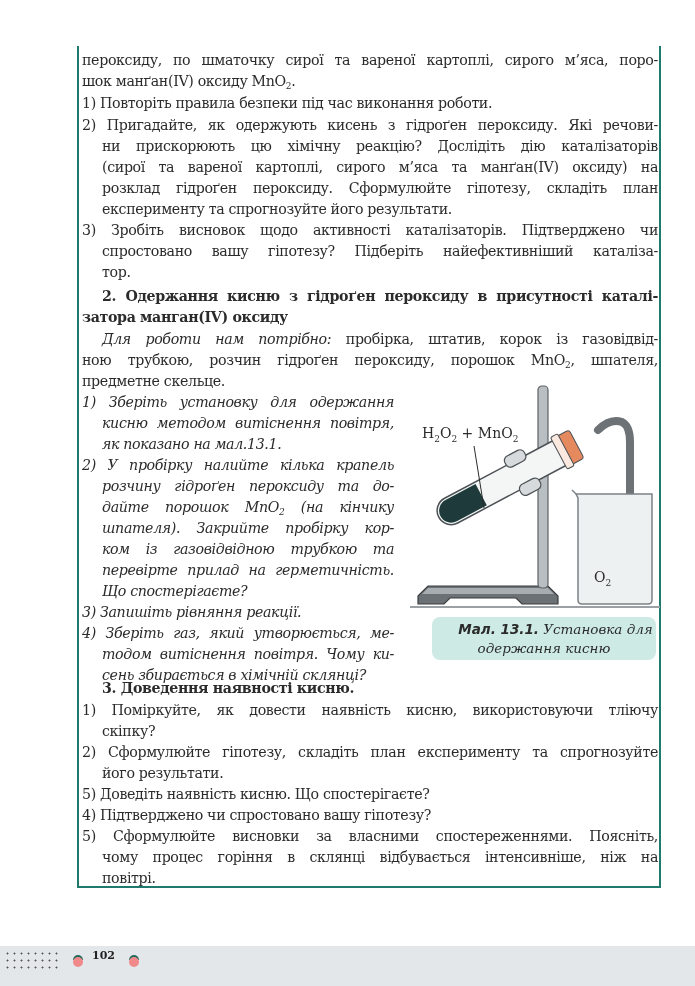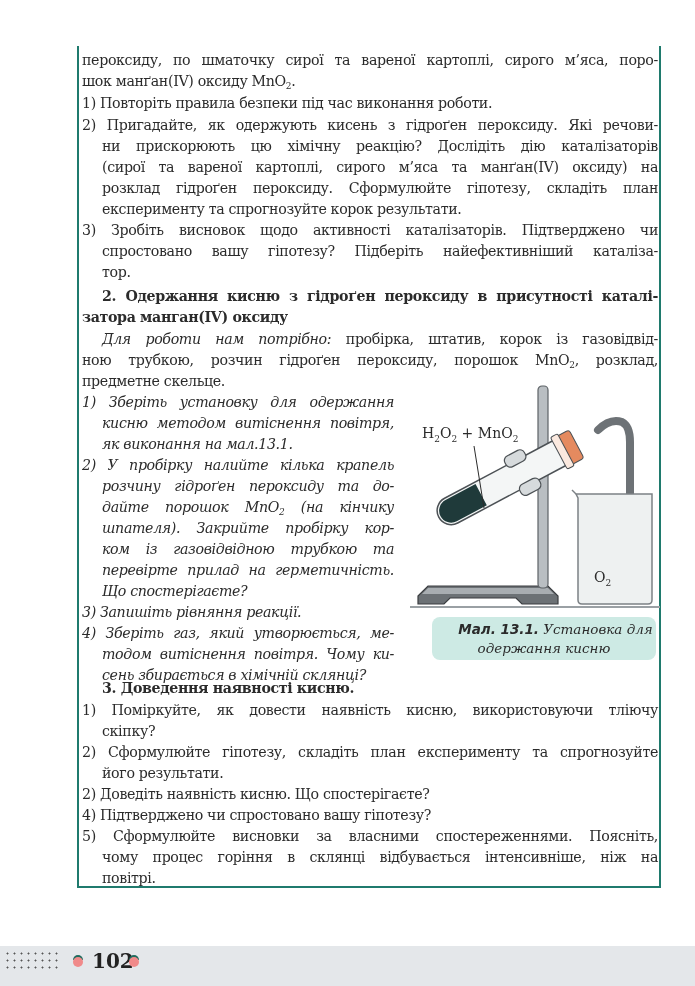--- a/index.html
+++ b/index.html
@@ -46,55 +46,55 @@
   }
   .dots {
     position:absolute; left:4px; top:4px; width:58px; height:22px;
     background-image: radial-gradient(circle, #555 0.9px, transparent 1.1px);
     background-size:7px 7px;
   }
   .bullet {
     position:absolute; top:8px; width:12px; height:14px;
   }
   .page-num {
-    position:absolute; left:92px; top:3px; font-weight:bold; font-size:20px; color:#222;
+    position:absolute; left:92px; top:3px; font-weight:bold; font-size:11px; color:#222;
     font-family:"DejaVu Serif", serif;
   }
   .topic {
     position:absolute; left:156px; top:4px; font-style:italic; font-size:13.5px; color:#8a8e93;
     font-family:"DejaVu Serif", serif;
   }
 </style>
 </head>
 <body>
 
 <div class="frame"></div>
 
 <div class="line" style="top:50px">пероксиду, по шматочку сирої та вареної картоплі, сирого м’яса, поро-</div>
 <div class="line last" style="top:71px"><span>шок манґан(IV) оксиду MnO</span><sub>2</sub><span>.</span></div>
 
 <div class="line last" style="top:93px">1) Повторіть правила безпеки під час виконання роботи.</div>
 <div class="line" style="top:115px">2) Пригадайте, як одержують кисень з гідроґен пероксиду. Які речови-</div>
 <div class="line ind" style="top:136px">ни прискорюють цю хімічну реакцію? Дослідіть дію каталізаторів</div>
 <div class="line ind" style="top:157px">(сирої та вареної картоплі, сирого м’яса та манґан(IV) оксиду) на</div>
 <div class="line ind" style="top:178px">розклад гідроґен пероксиду. Сформулюйте гіпотезу, складіть план</div>
-<div class="line ind last" style="top:199px">експерименту та спрогнозуйте корок результати.</div>
+<div class="line ind last" style="top:199px">експерименту та спрогнозуйте його результати.</div>
 <div class="line" style="top:220px">3) Зробіть висновок щодо активності каталізаторів. Підтверджено чи</div>
 <div class="line ind" style="top:241px">спростовано вашу гіпотезу? Підберіть найефективніший каталіза-</div>
 <div class="line ind last" style="top:262px">тор.</div>
 
 <div class="line head first" style="top:286px">2.   Одержання кисню з гідроґен пероксиду в присутності каталі-</div>
 <div class="line head last" style="top:307px">затора манган(IV) оксиду</div>
 <div class="line ind" style="top:329px"><i class="lab">Для роботи нам потрібно:</i><span> пробірка, штатив, корок із газовідвід-</span></div>
-<div class="line" style="top:350px"><span>ною трубкою, розчин гідроґен пероксиду, порошок MnO</span><sub>2</sub><span>, розклад,</span></div>
+<div class="line" style="top:350px"><span>ною трубкою, розчин гідроґен пероксиду, порошок MnO</span><sub>2</sub><span>, шпателя,</span></div>
 <div class="line last" style="top:371px">предметне скельце.</div>
 
 <div class="line narrow" style="top:392px">1) Зберіть установку для одержання</div>
 <div class="line narrow ind" style="top:413px">кисню методом витіснення повітря,</div>
-<div class="line narrow ind last" style="top:434px">як виконання на мал.13.1.</div>
+<div class="line narrow ind last" style="top:434px">як показано на мал.13.1.</div>
 <div class="line narrow" style="top:455px">2) У пробірку налийте кілька крапель</div>
 <div class="line narrow ind" style="top:476px">розчину гідроґен пероксиду та до-</div>
 <div class="line narrow ind" style="top:497px"><span>дайте порошок MnO</span><sub>2</sub><span> (на кінчику</span></div>
 <div class="line narrow ind" style="top:518px">шпателя). Закрийте пробірку кор-</div>
 <div class="line narrow ind" style="top:539px">ком із газовідвідною трубкою та</div>
 <div class="line narrow ind" style="top:560px">перевірте прилад на герметичність.</div>
 <div class="line narrow ind last" style="top:581px">Що спостерігаєте?</div>
 <div class="line narrow last" style="top:602px">3) Запишіть рівняння реакції.</div>
 <div class="line narrow" style="top:623px">4) Зберіть газ, який утворюється, ме-</div>
 <div class="line narrow ind" style="top:644px">тодом витіснення повітря. Чому ки-</div>
@@ -136,21 +136,21 @@
 <div class="caption">
   <span class="cap-num">Мал. 13.1.</span><span> Установка для</span><br>
   <span>одержання кисню</span>
 </div>
 
 <div class="line head first last" style="top:678px">3.   Доведення наявності кисню.</div>
 <div class="line" style="top:700px">1) Поміркуйте, як довести наявність кисню, використовуючи тліючу</div>
 <div class="line ind last" style="top:721px">скіпку?</div>
 <div class="line" style="top:742px">2) Сформулюйте гіпотезу, складіть план експерименту та спрогнозуйте</div>
 <div class="line ind last" style="top:763px">його результати.</div>
-<div class="line last" style="top:784px">2) Доведіть наявність кисню. Що спостерігаєте?</div>
+<div class="line last" style="top:784px">5) Доведіть наявність кисню. Що спостерігаєте?</div>
 <div class="line last" style="top:805px">4) Підтверджено чи спростовано вашу гіпотезу?</div>
 <div class="line" style="top:826px">5) Сформулюйте висновки за власними спостереженнями. Поясніть,</div>
 <div class="line ind" style="top:847px">чому процес горіння в склянці відбувається інтенсивніше, ніж на</div>
 <div class="line ind last" style="top:868px">повітрі.</div>
 
 <div class="footer">
   <div class="dots"></div>
   <svg class="bullet" style="left:72px" viewBox="0 0 12 14">
     <path d="M1 6 A5 5 0 0 1 11 6" fill="#1f6b5e"></path>
     <circle cx="6" cy="8" r="5" fill="#f08a8a"></circle>

